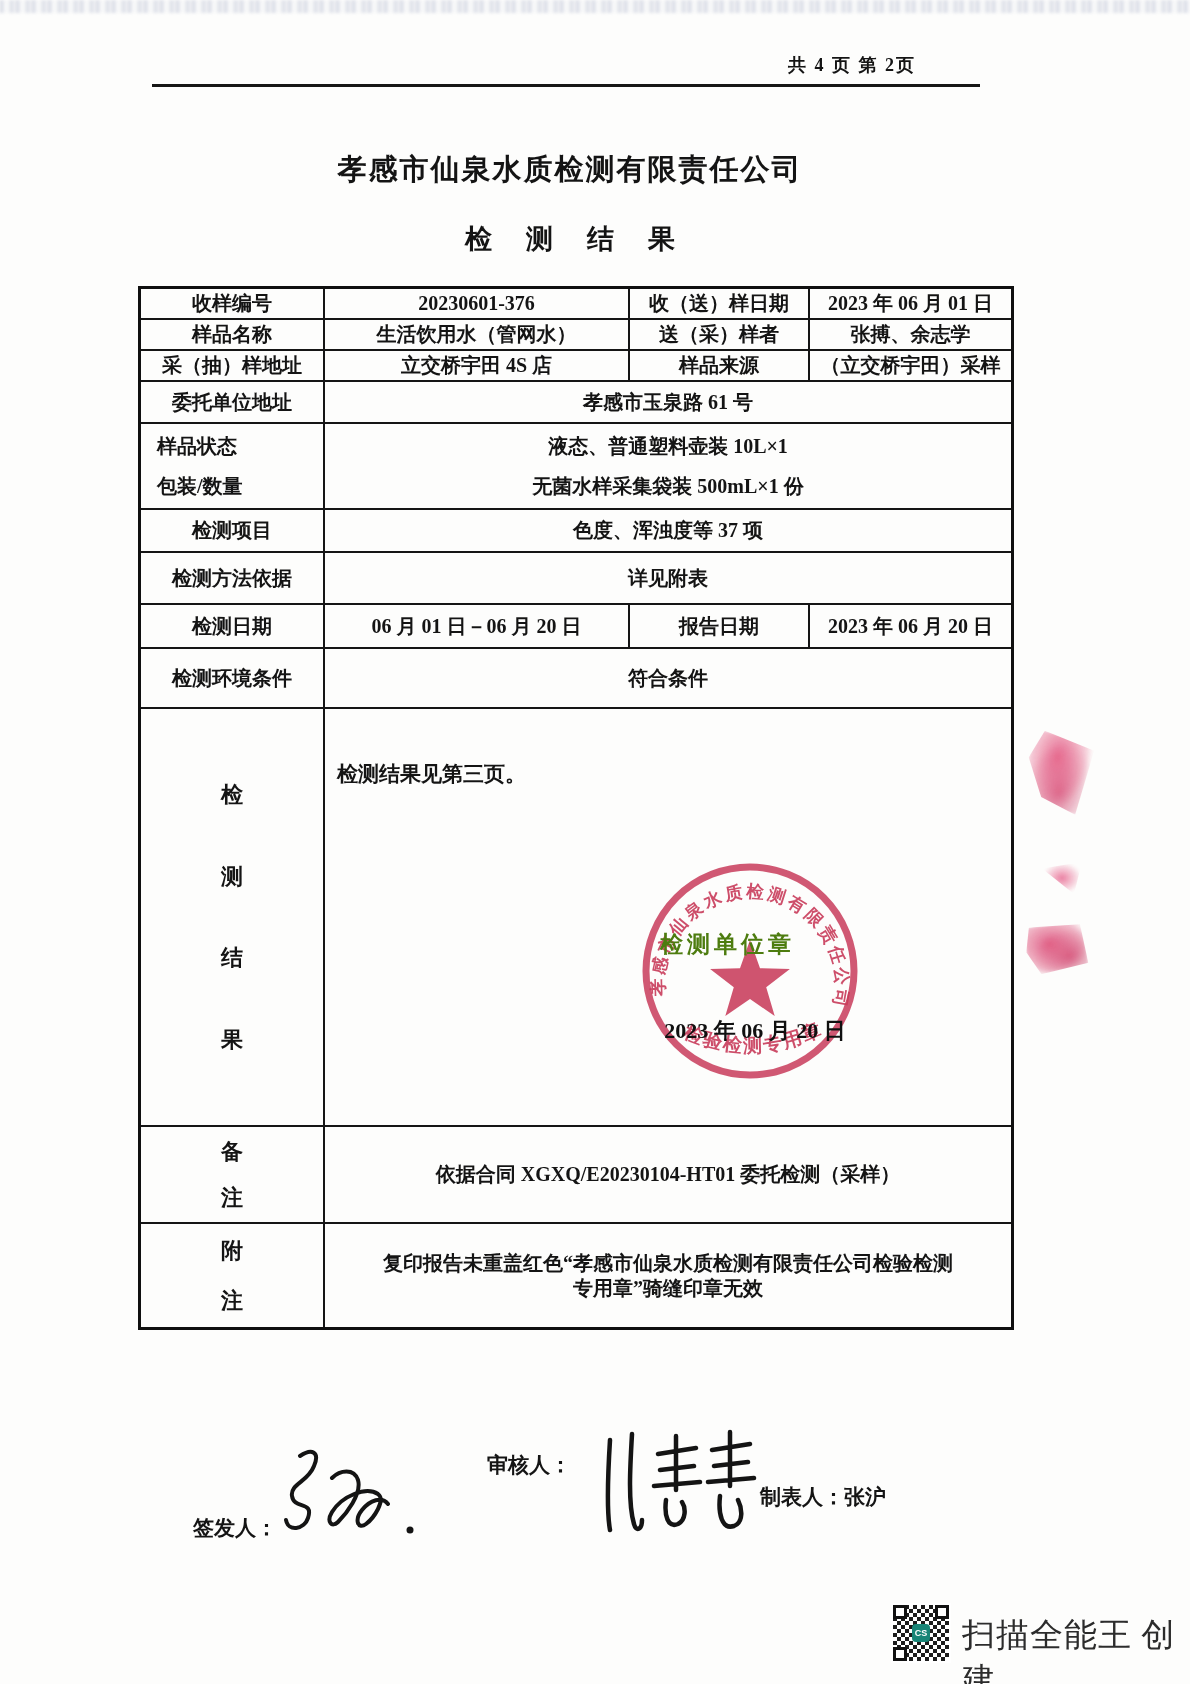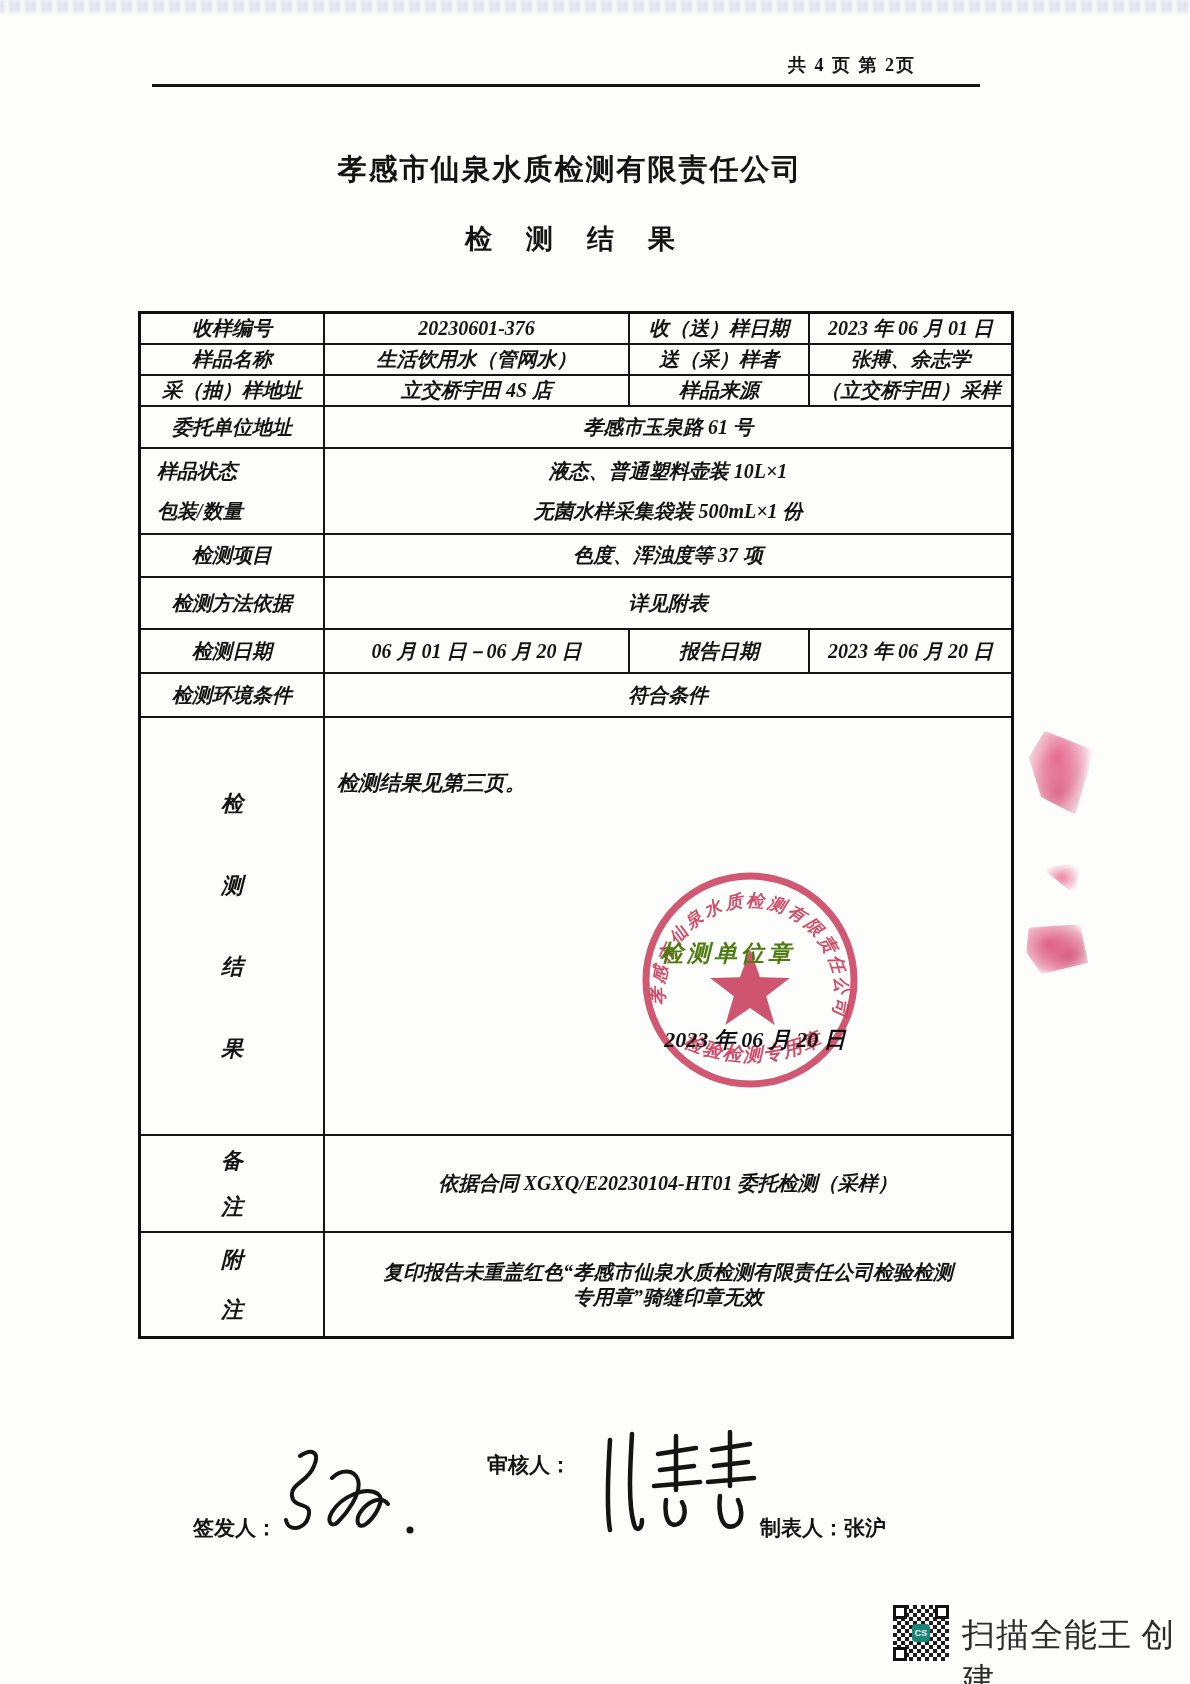--- a/index.html
+++ b/index.html
@@ -27,23 +27,23 @@
   .company-name{
     left:138px;top:150px;width:864px;text-align:center;
     font-size:29px;font-weight:700;letter-spacing:2px;
   }
   .doc-title{
     left:138px;top:221px;width:864px;text-align:center;
     font-size:27px;font-weight:700;letter-spacing:34px;text-indent:34px;
   }
   
   table.report{
-    position:absolute;left:138px;top:311px;width:864px;
+    position:absolute;left:138px;top:286px;width:864px;
     border-collapse:collapse;table-layout:fixed;
-    font-size:20px;font-weight:700;font-style:italic;
+    font-size:20px;font-weight:700;
   }
   table.report td{
     border:2px solid #151515;text-align:center;vertical-align:middle;
     padding:2px 4px;line-height:1.25;
   }
   table.report{border:3px solid #101010;}
   td.lab{width:174px;}
   td.v1{width:295px;border-radius:8px;}
   td.lab2{width:170px;}
   td.v2{width:193px;}
@@ -59,21 +59,21 @@
   .remark-note{text-align:left;padding-left:12px;font-size:20px;}
   .note2{text-align:left;padding-left:12px;font-size:20px;line-height:2.1;}
   
   .seal-wrap{position:absolute;left:310px;top:147px;width:230px;height:230px;mix-blend-mode:multiply;opacity:.92;}
   .seal-overlay-text{position:absolute;left:335px;top:222px;font-size:23px;font-weight:700;color:#4d7c0f;letter-spacing:4px;}
   .seal-date{position:absolute;left:305px;top:308px;width:250px;text-align:center;font-size:22px;font-weight:700;color:#101010;}
   
   .sig-label{font-size:21px;font-weight:700;}
   .sig-issuer-label{left:193px;top:1483px;margin-top:31px;}
   .sig-reviewer-label{left:487px;top:1451px;}
-  .sig-preparer{left:760px;top:1483px;margin-top:31px;}
+  .sig-preparer{left:760px;top:1483px;}
   .sig-svg{position:absolute;}
   .issuer-sig{left:262px;top:1438px;}
   .reviewer-sig{left:588px;top:1412px;}
   
   .frag{position:absolute;filter:blur(1.4px);opacity:.8;}
   .frag1{left:1026px;top:735px;width:62px;height:74px;transform:rotate(14deg);
     background:radial-gradient(ellipse at 45% 30%,rgba(222,54,104,.9),rgba(222,54,104,.3) 55%,transparent 72%),
                radial-gradient(ellipse at 60% 75%,rgba(198,30,80,.8),transparent 65%);
     clip-path:polygon(15% 0,100% 10%,95% 100%,35% 88%,0 40%);}
   .frag2{left:1042px;top:862px;width:40px;height:32px;
@@ -154,21 +154,21 @@
     <tr style="height:52px;">
       <td>检测方法依据</td>
       <td colspan="3">详见附表</td>
     </tr>
     <tr style="height:44px;">
       <td>检测日期</td>
       <td>06 月 01 日－06 月 20 日</td>
       <td>报告日期</td>
       <td>2023 年 06 月 20 日</td>
     </tr>
-    <tr style="height:44px;">
+    <tr style="height:60px;">
       <td>检测环境条件</td>
       <td colspan="3">符合条件</td>
     </tr>
     <tr style="height:418px;">
       <td>
         <div class="vlabel g55">
           <span>检</span>
           <span>测</span>
           <span>结</span>
           <span>果</span>

